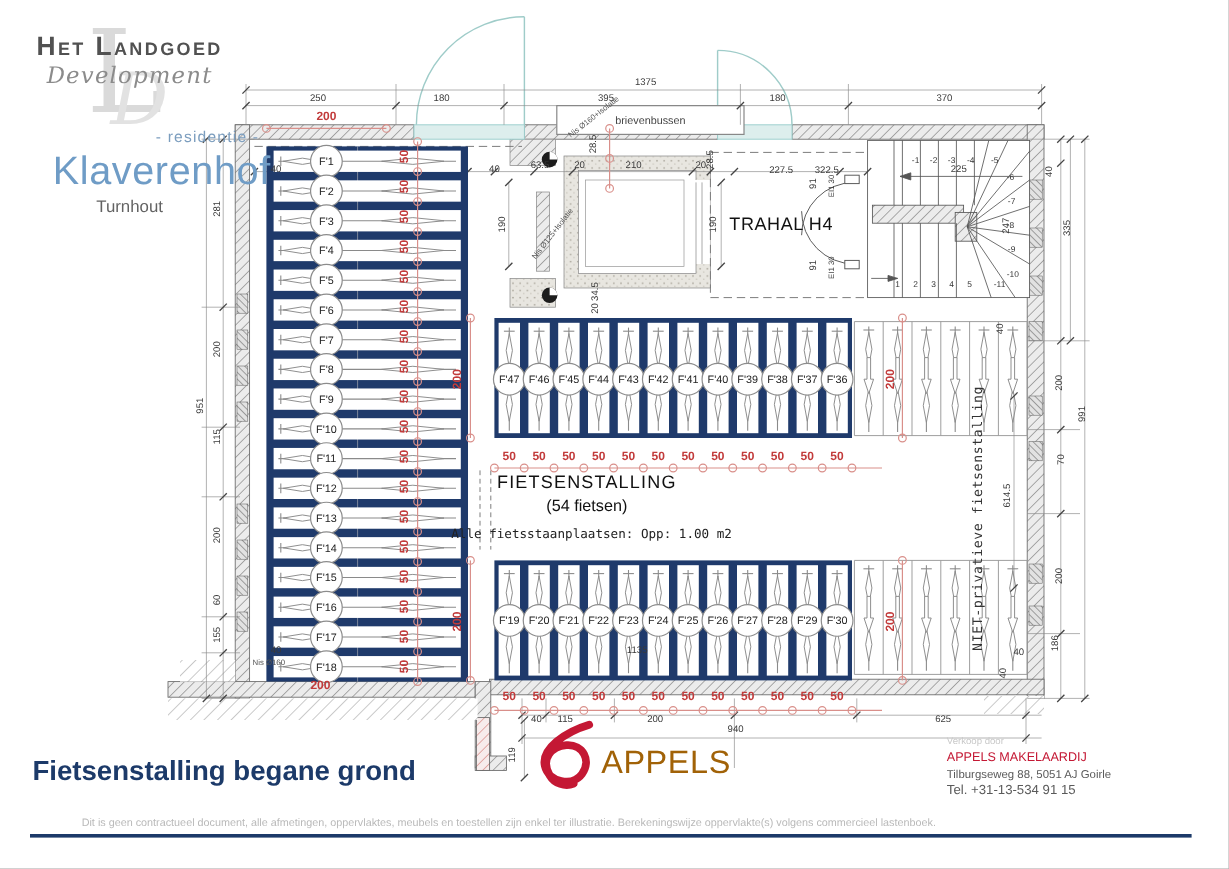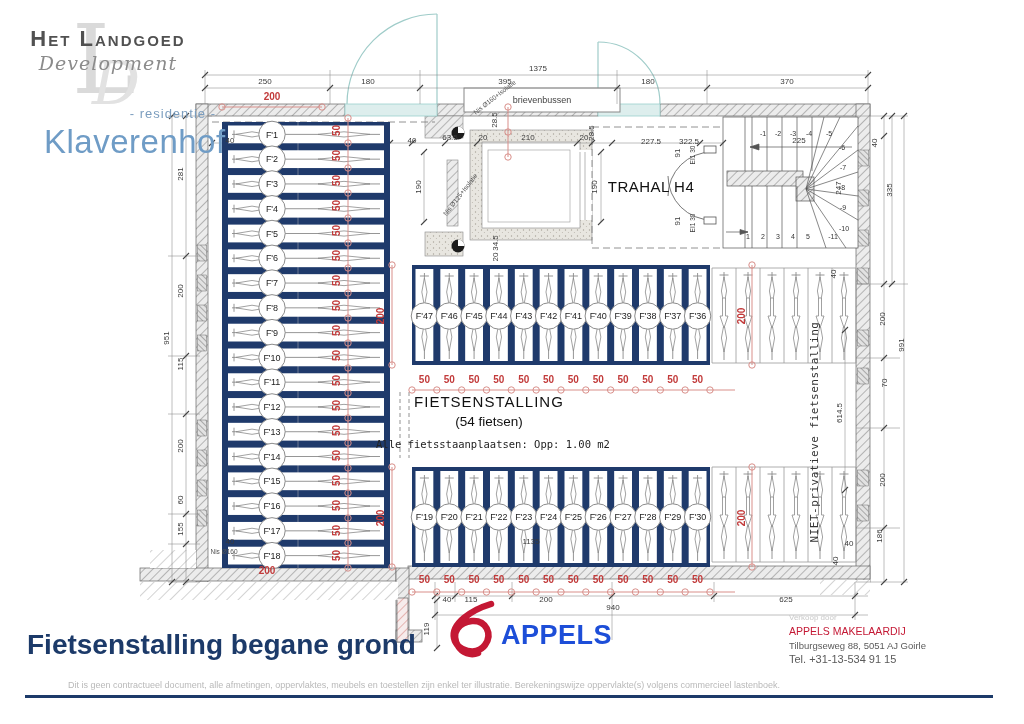--- a/index.html
+++ b/index.html
@@ -11,28 +11,28 @@
   .wm1{position:absolute;left:72px;top:-22px;font-family:"DejaVu Serif",serif;font-size:96px;color:#dadada;z-index:0;}
   .wm2{position:absolute;left:92px;top:22px;font-family:"DejaVu Serif",serif;font-style:italic;font-size:60px;color:#e2e2e2;z-index:0;}
   .company{position:relative;z-index:1;font-variant:small-caps;font-weight:700;letter-spacing:2px;
            font-size:22px;color:#515151;}
   .development{position:relative;z-index:1;font-family:"DejaVu Serif",serif;font-style:italic;
            font-size:19px;color:#8b8b8b;margin-top:0px;letter-spacing:1px;}
   .residentie{margin-top:32px;font-size:13px;color:#7b9dbe;letter-spacing:1px;text-align:right;}
   .project{font-size:33px;color:#6f9cc6;letter-spacing:.5px;margin-top:2px;margin-left:44px;}
   .city{font-size:14px;color:#636363;margin-top:3px;}
   
-  .sheet-title{position:absolute;left:27px;top:629px;font-size:28px;font-weight:600;color:#1c3a69;}
+  .sheet-title{position:absolute;left:27px;top:629px;font-size:23px;font-weight:600;color:#1c3a69;}
   .disclaimer{position:absolute;left:0;top:680px;width:848px;text-align:center;font-size:9px;color:#b9b9b9;}
   .footline{position:absolute;left:25px;top:695px;width:968px;height:2.5px;background:#1c3a69;}
   .verkoop{position:absolute;left:789px;top:613px;font-size:8px;color:#c9c9c9;}
   .agency{position:absolute;left:789px;top:625px;font-size:10.5px;font-weight:normal;color:#c41834;}
   .addr{position:absolute;left:789px;top:640px;font-size:9.5px;color:#5a5a5a;}
   .phone{position:absolute;left:789px;top:653px;font-size:11px;color:#5a5a5a;}
-  .appels-text{position:absolute;left:501px;top:620px;font-size:27px;font-weight:bold;color:#1d4ed8;letter-spacing:.5px;}
+  .appels-text{position:absolute;left:501px;top:620px;font-size:27px;font-weight:normal;color:#a16207;letter-spacing:.5px;}
   
   text{font-family:"Liberation Sans",sans-serif;}
   .dim{font-size:8px;fill:#3a3a3a;}
   .redt{font-size:10px;font-weight:bold;fill:#c23b3b;}
   .stallt{font-size:9px;fill:#222;}
   .stairt{font-size:7px;fill:#333;}
   .bigt{font-size:15px;fill:#111;letter-spacing:1px;}
   .medt{font-size:13.5px;fill:#111;}
   .monot{font-family:"DejaVu Sans Mono",monospace;font-size:10.5px;fill:#222;}
   .roomt{font-size:15px;fill:#111;letter-spacing:.5px;}
@@ -857,20 +857,21 @@
       </g>
     </svg>
 
   <div class="brand">
     <span class="wm1">L</span>
     <span class="wm2">D</span>
     <div class="company">Het Landgoed</div>
     <div class="development">Development</div>
     <div class="residentie">- residentie -</div>
     <div class="project">Klaverenhof</div>
+    <div class="city">Turnhout</div>
   </div>
 
   <div class="sheet-title">Fietsenstalling begane grond</div>
 
   <svg class="abs" style="left:441px;top:598px" width="64" height="66" viewBox="0 0 64 66">
     <path d="M50 6 C 30 12, 10 26, 13 40 C 16 54, 36 58, 44 47 C 52 36, 45 22, 31 23 C 19 24, 9 34, 17 48 C 21 55, 30 58, 37 55" fill="none" stroke="#c41834" stroke-width="6.5" stroke-linecap="round"></path>
   </svg>
   <div class="appels-text">APPELS</div>
 
   <div class="verkoop">Verkoop door</div>

